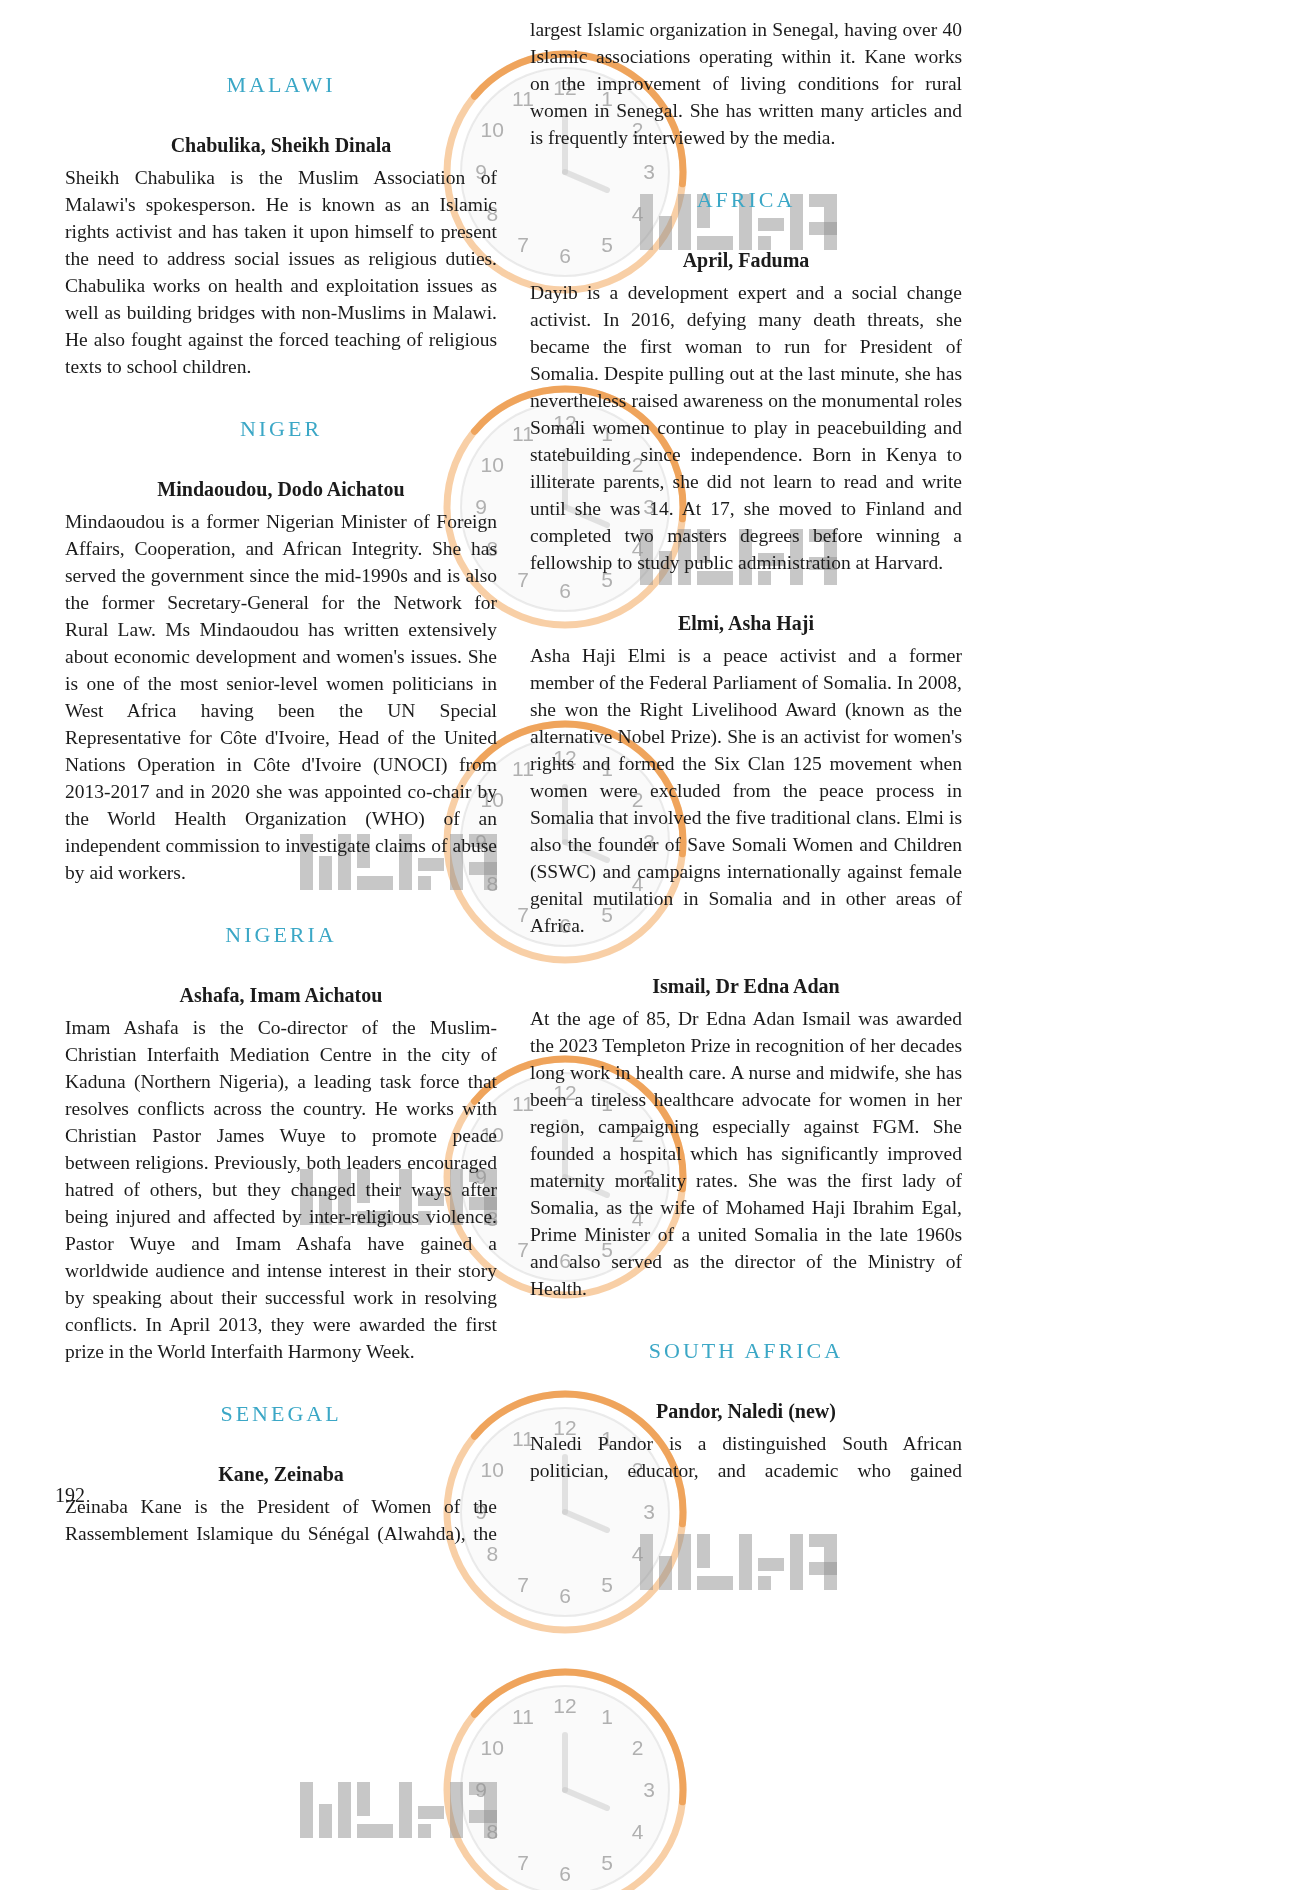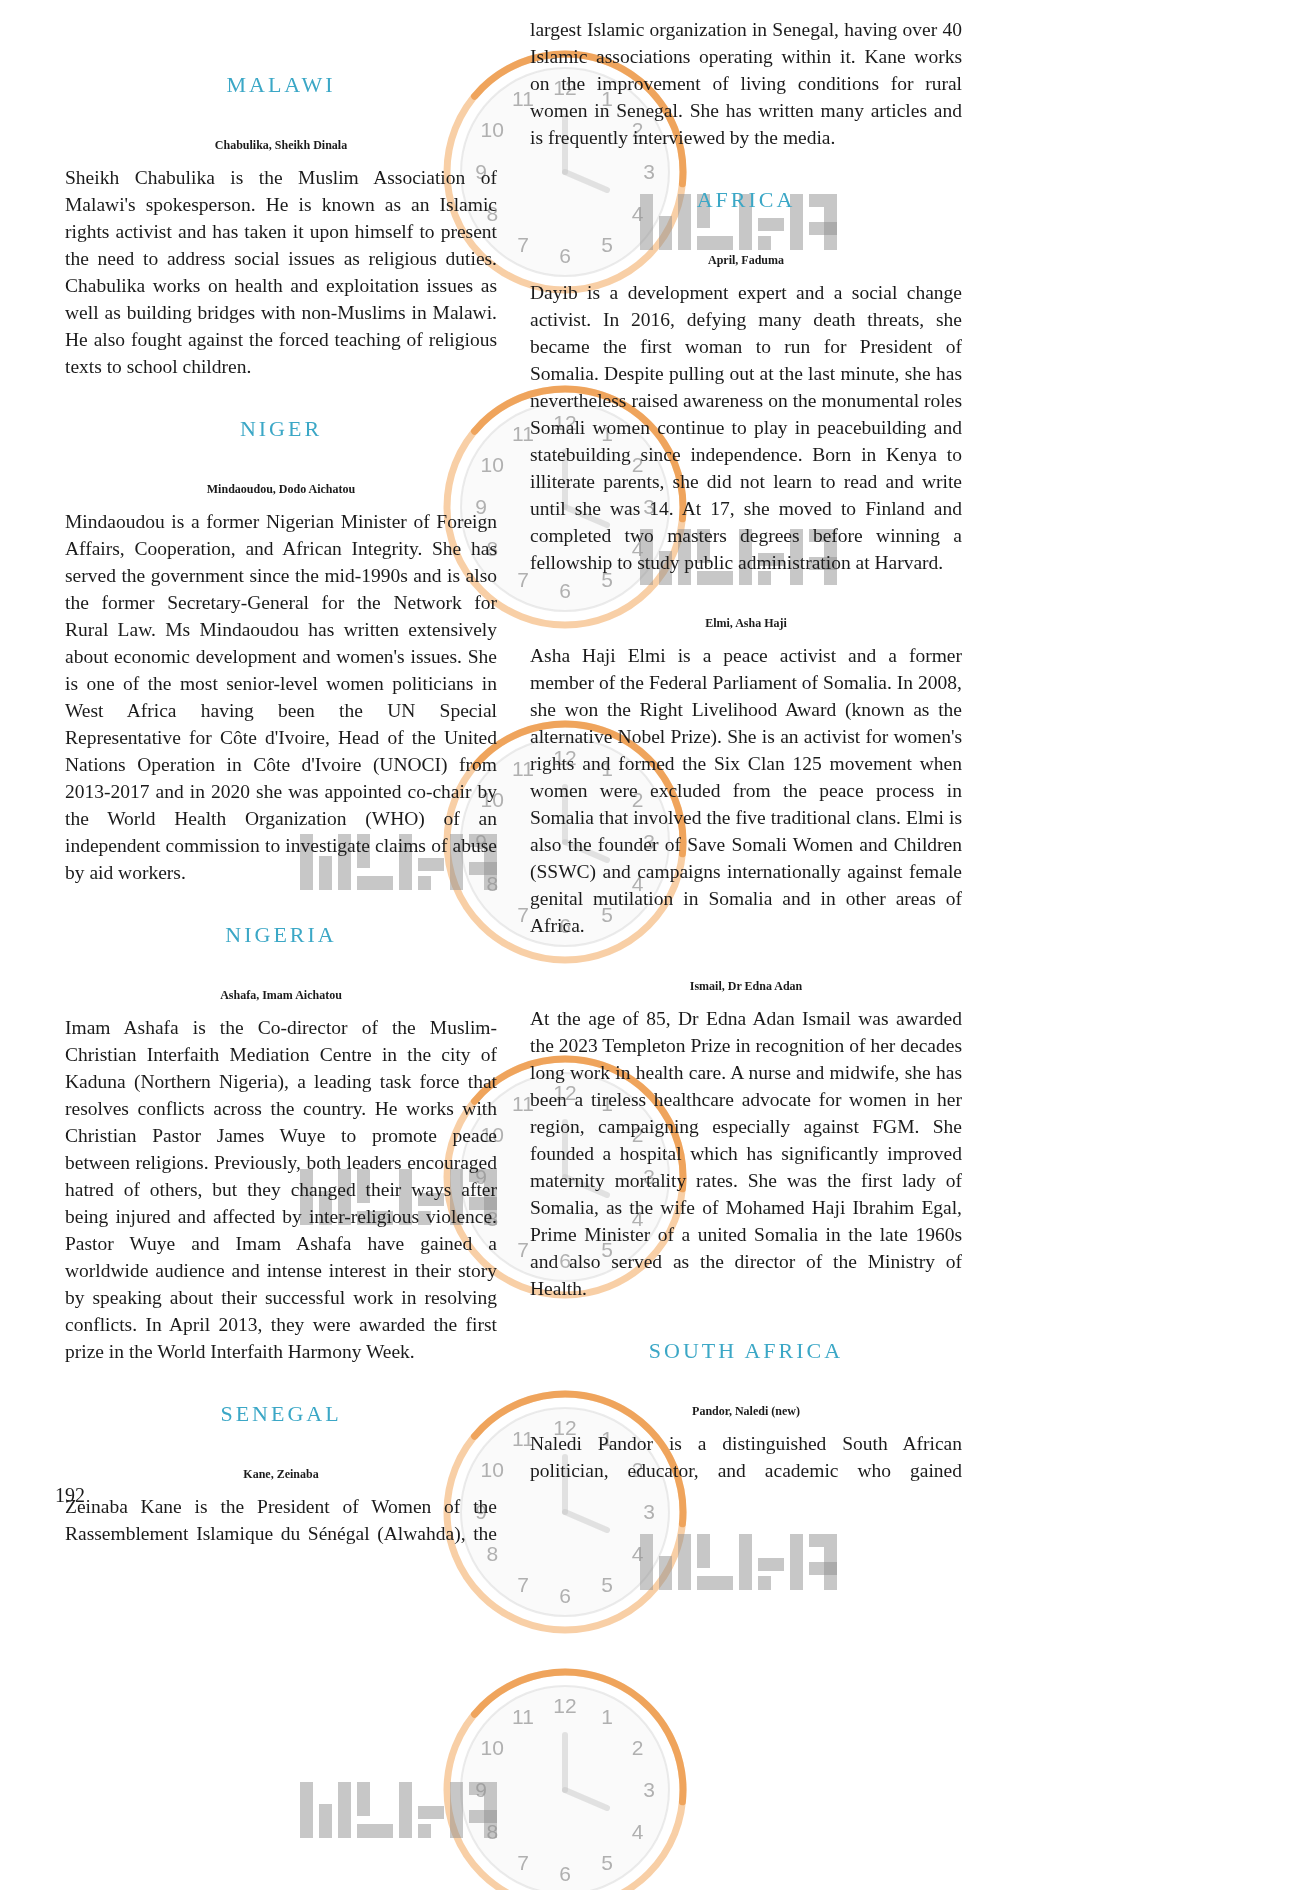--- a/index.html
+++ b/index.html
@@ -23,21 +23,21 @@
     font-size: 22px;
     font-weight: normal;
     letter-spacing: 3px;
     text-align: center;
     color: var(--accent, #3ba7c6);
     margin: 36px 0 0 0;
     line-height: 26px;
   }
   .col .country:first-child { margin-top: 0; }
   .name {
-    font-size: 12px;
+    font-size: 20px;
     font-weight: bold;
     text-align: center;
     margin: 34px 0 0 0;
     line-height: 26px;
   }
   .body {
     font-size: 19.5px;
     line-height: 27px;
     text-align: justify;
     margin: 6px 0 0 0;

